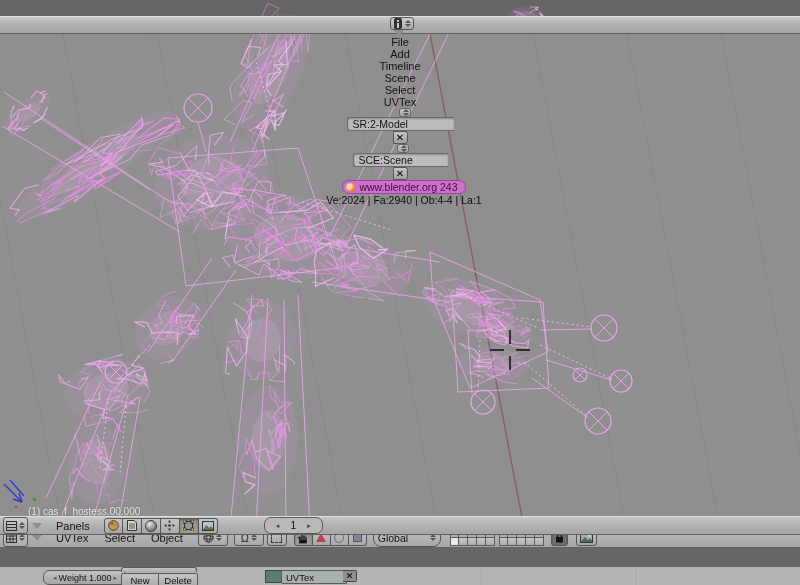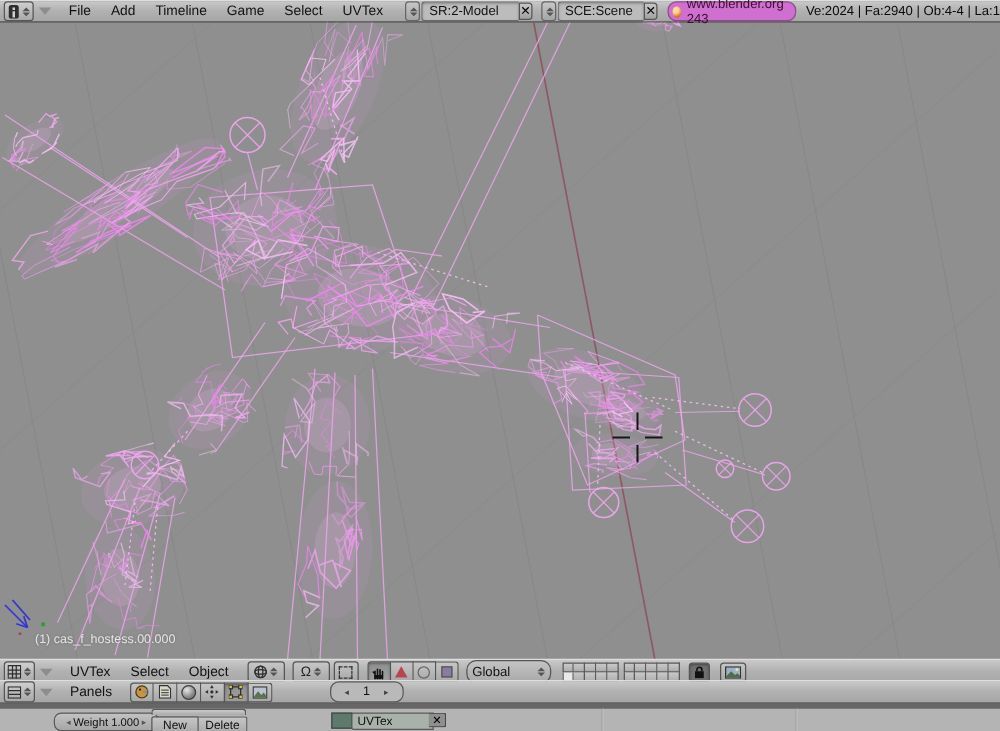--- a/index.html
+++ b/index.html
@@ -6,23 +6,23 @@
   #app{position:relative;width:800px;height:585px;overflow:hidden;
        font-family:"Liberation Sans","DejaVu Sans",sans-serif;
        -webkit-font-smoothing:antialiased;user-select:none;}
   .abs{position:absolute;margin-left:35px;}
 
   
   .bar{position:absolute;left:0;width:800px;display:flex;align-items:center;
        background:linear-gradient(#c9c9c9,#b2b2b2 45%,#a6a6a6);
        border-top:1px solid #dedede;border-bottom:1px solid #606060;
        box-sizing:border-box;z-index:10;}
-  #info-bar{top:0;height:18px;font-size:11px;color:#111;}
+  #info-bar{top:16px;height:18px;font-size:11px;color:#111;flex-direction:column;}
   #view3d-bar{top:527px;height:21px;font-size:11px;color:#111;}
-  #buttons-bar{top:544px;height:19px;font-size:11px;color:#111;}
+  #buttons-bar{top:516px;height:19px;font-size:11px;color:#111;}
   #buttons-body{position:absolute;left:0;top:567px;width:800px;height:18px;
        background:#b4b4b4;z-index:10;}
 
   .menu-label{padding:0 8px;white-space:nowrap;cursor:default;}
   .collapse-tri{width:0;height:0;border-left:5px solid transparent;
        border-right:5px solid transparent;border-top:6px solid #8d8d8d;
        margin:0 6px 0 4px;filter:none;}
   .editor-btn{display:flex;align-items:center;height:14px;margin-left:3px;
        background:linear-gradient(#cfcfcf,#a9a9a9);border:1px solid #565656;
        border-radius:3px;padding:0 2px;}
@@ -477,21 +477,21 @@
       </svg>
       <span class="mini-arrows">
           <i class="up"></i>
           <i class="dn"></i>
         </span>
     </div>
     <span class="collapse-tri"></span>
     <span class="menu-label">File</span>
     <span class="menu-label">Add</span>
     <span class="menu-label">Timeline</span>
-    <span class="menu-label">Game</span>
+    <span class="menu-label">Scene</span>
     <span class="menu-label">Select</span>
     <span class="menu-label">UVTex</span>
 
     <span class="browse-btn" style="margin-left:10px">
       <span class="mini-arrows">
           <i class="up"></i>
           <i class="dn"></i>
         </span>
     </span>
     <span class="tfield" style="width:96px">SR:2-Model</span>

